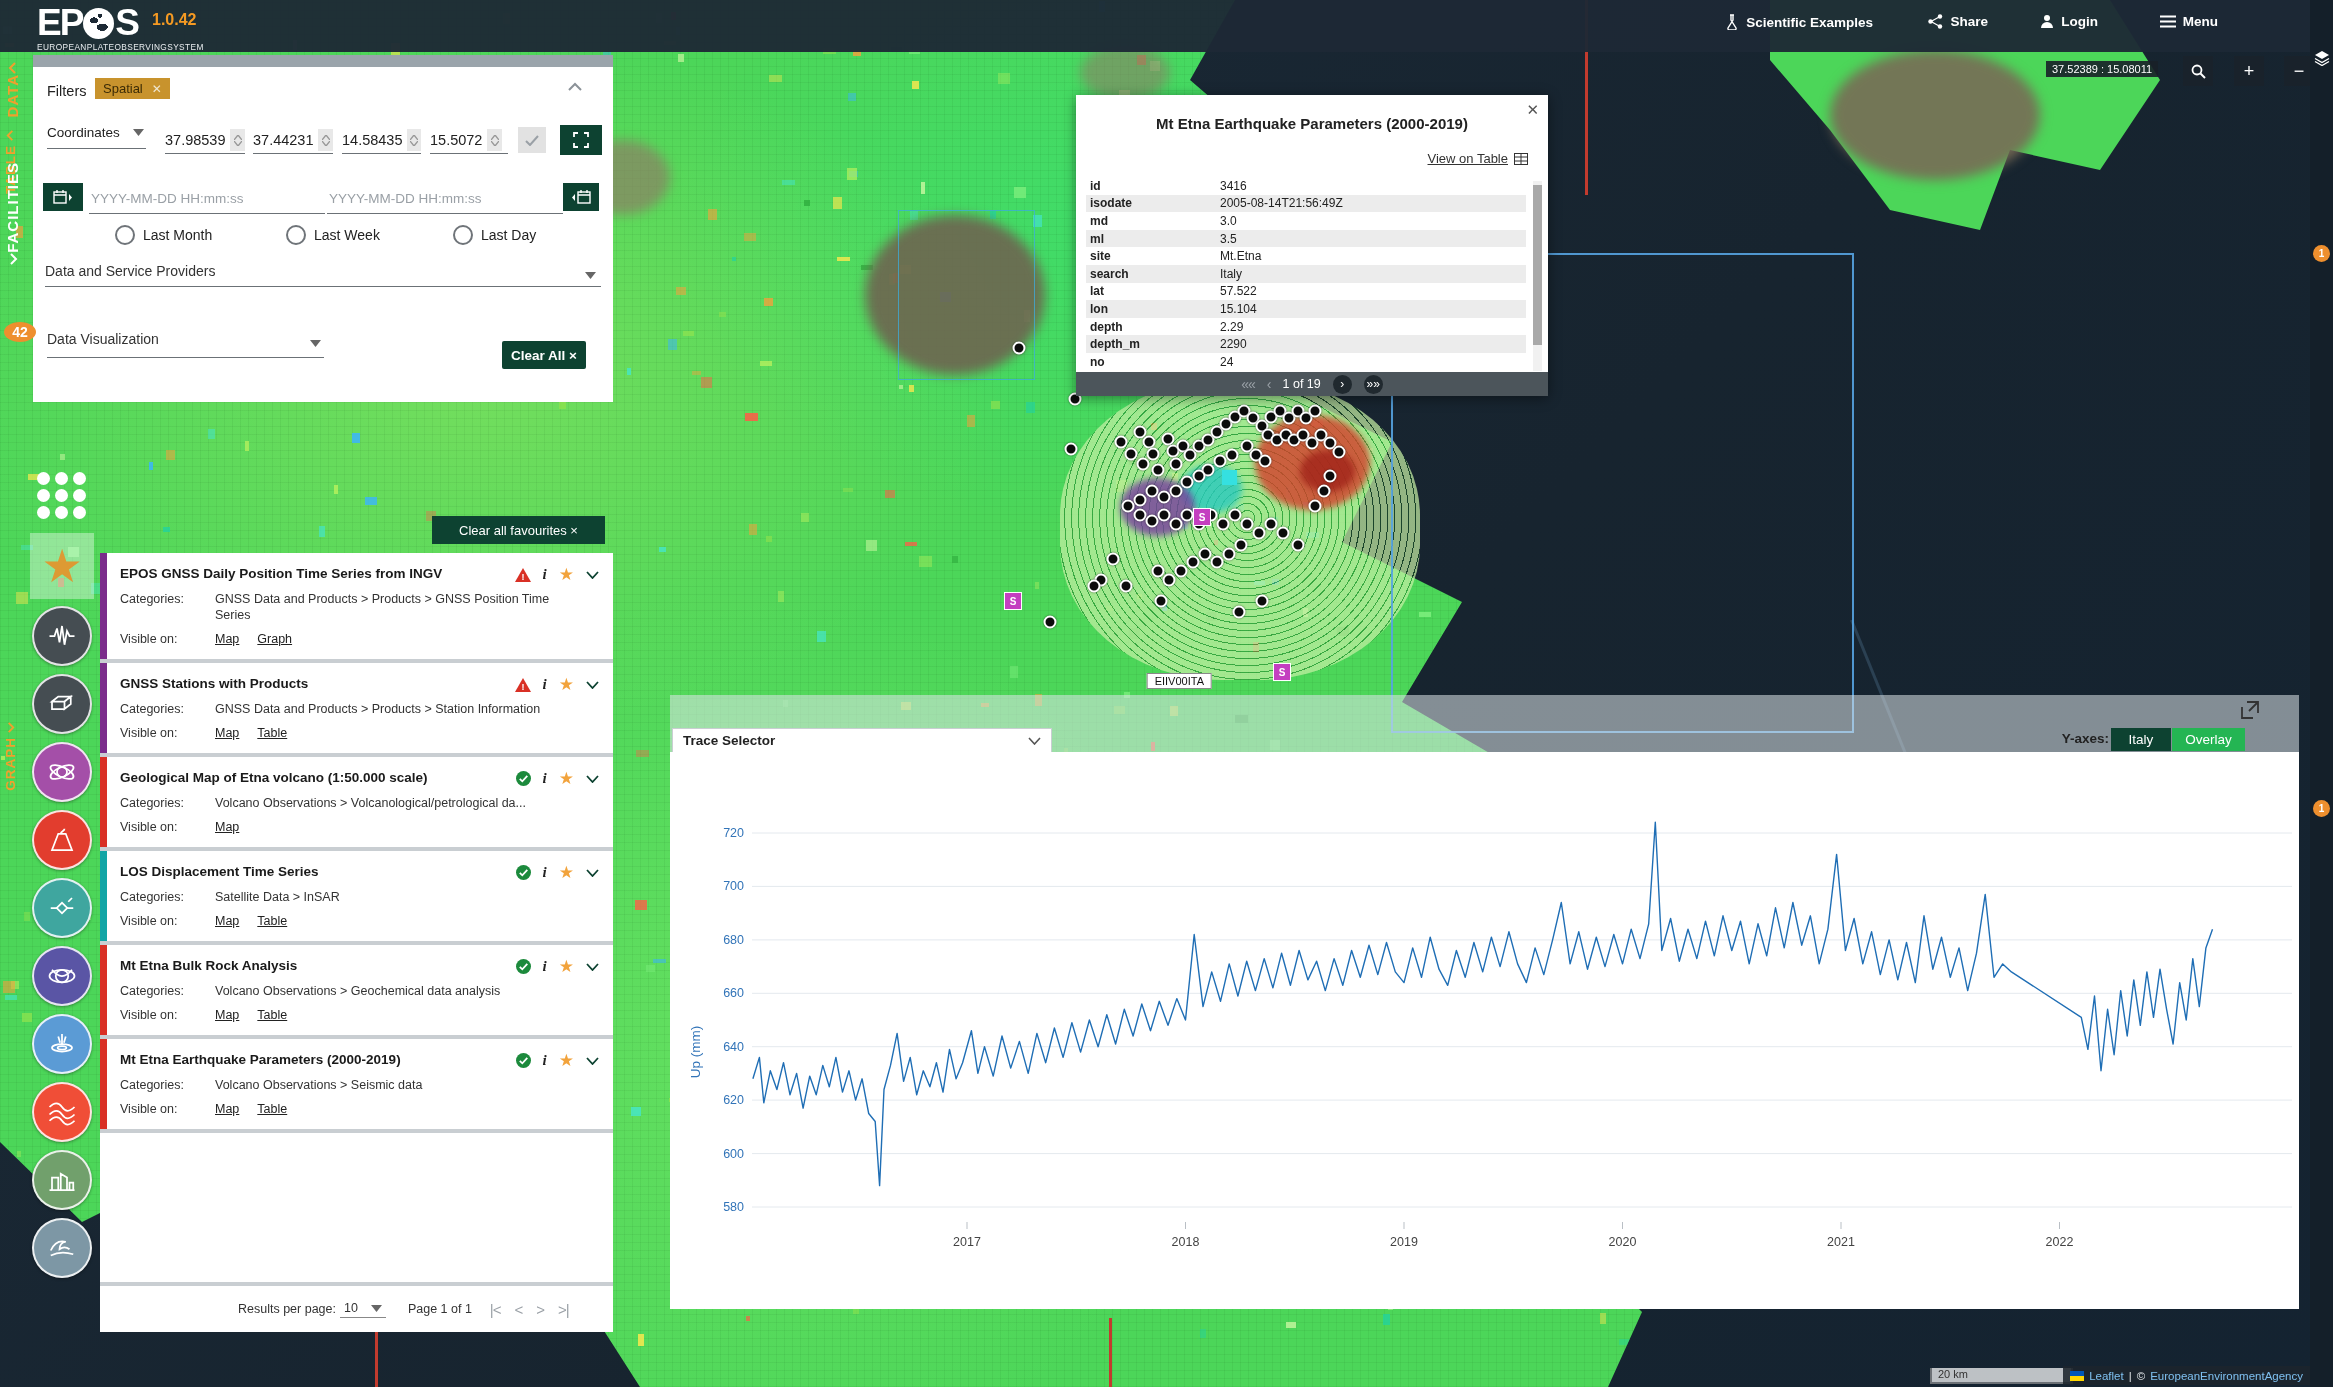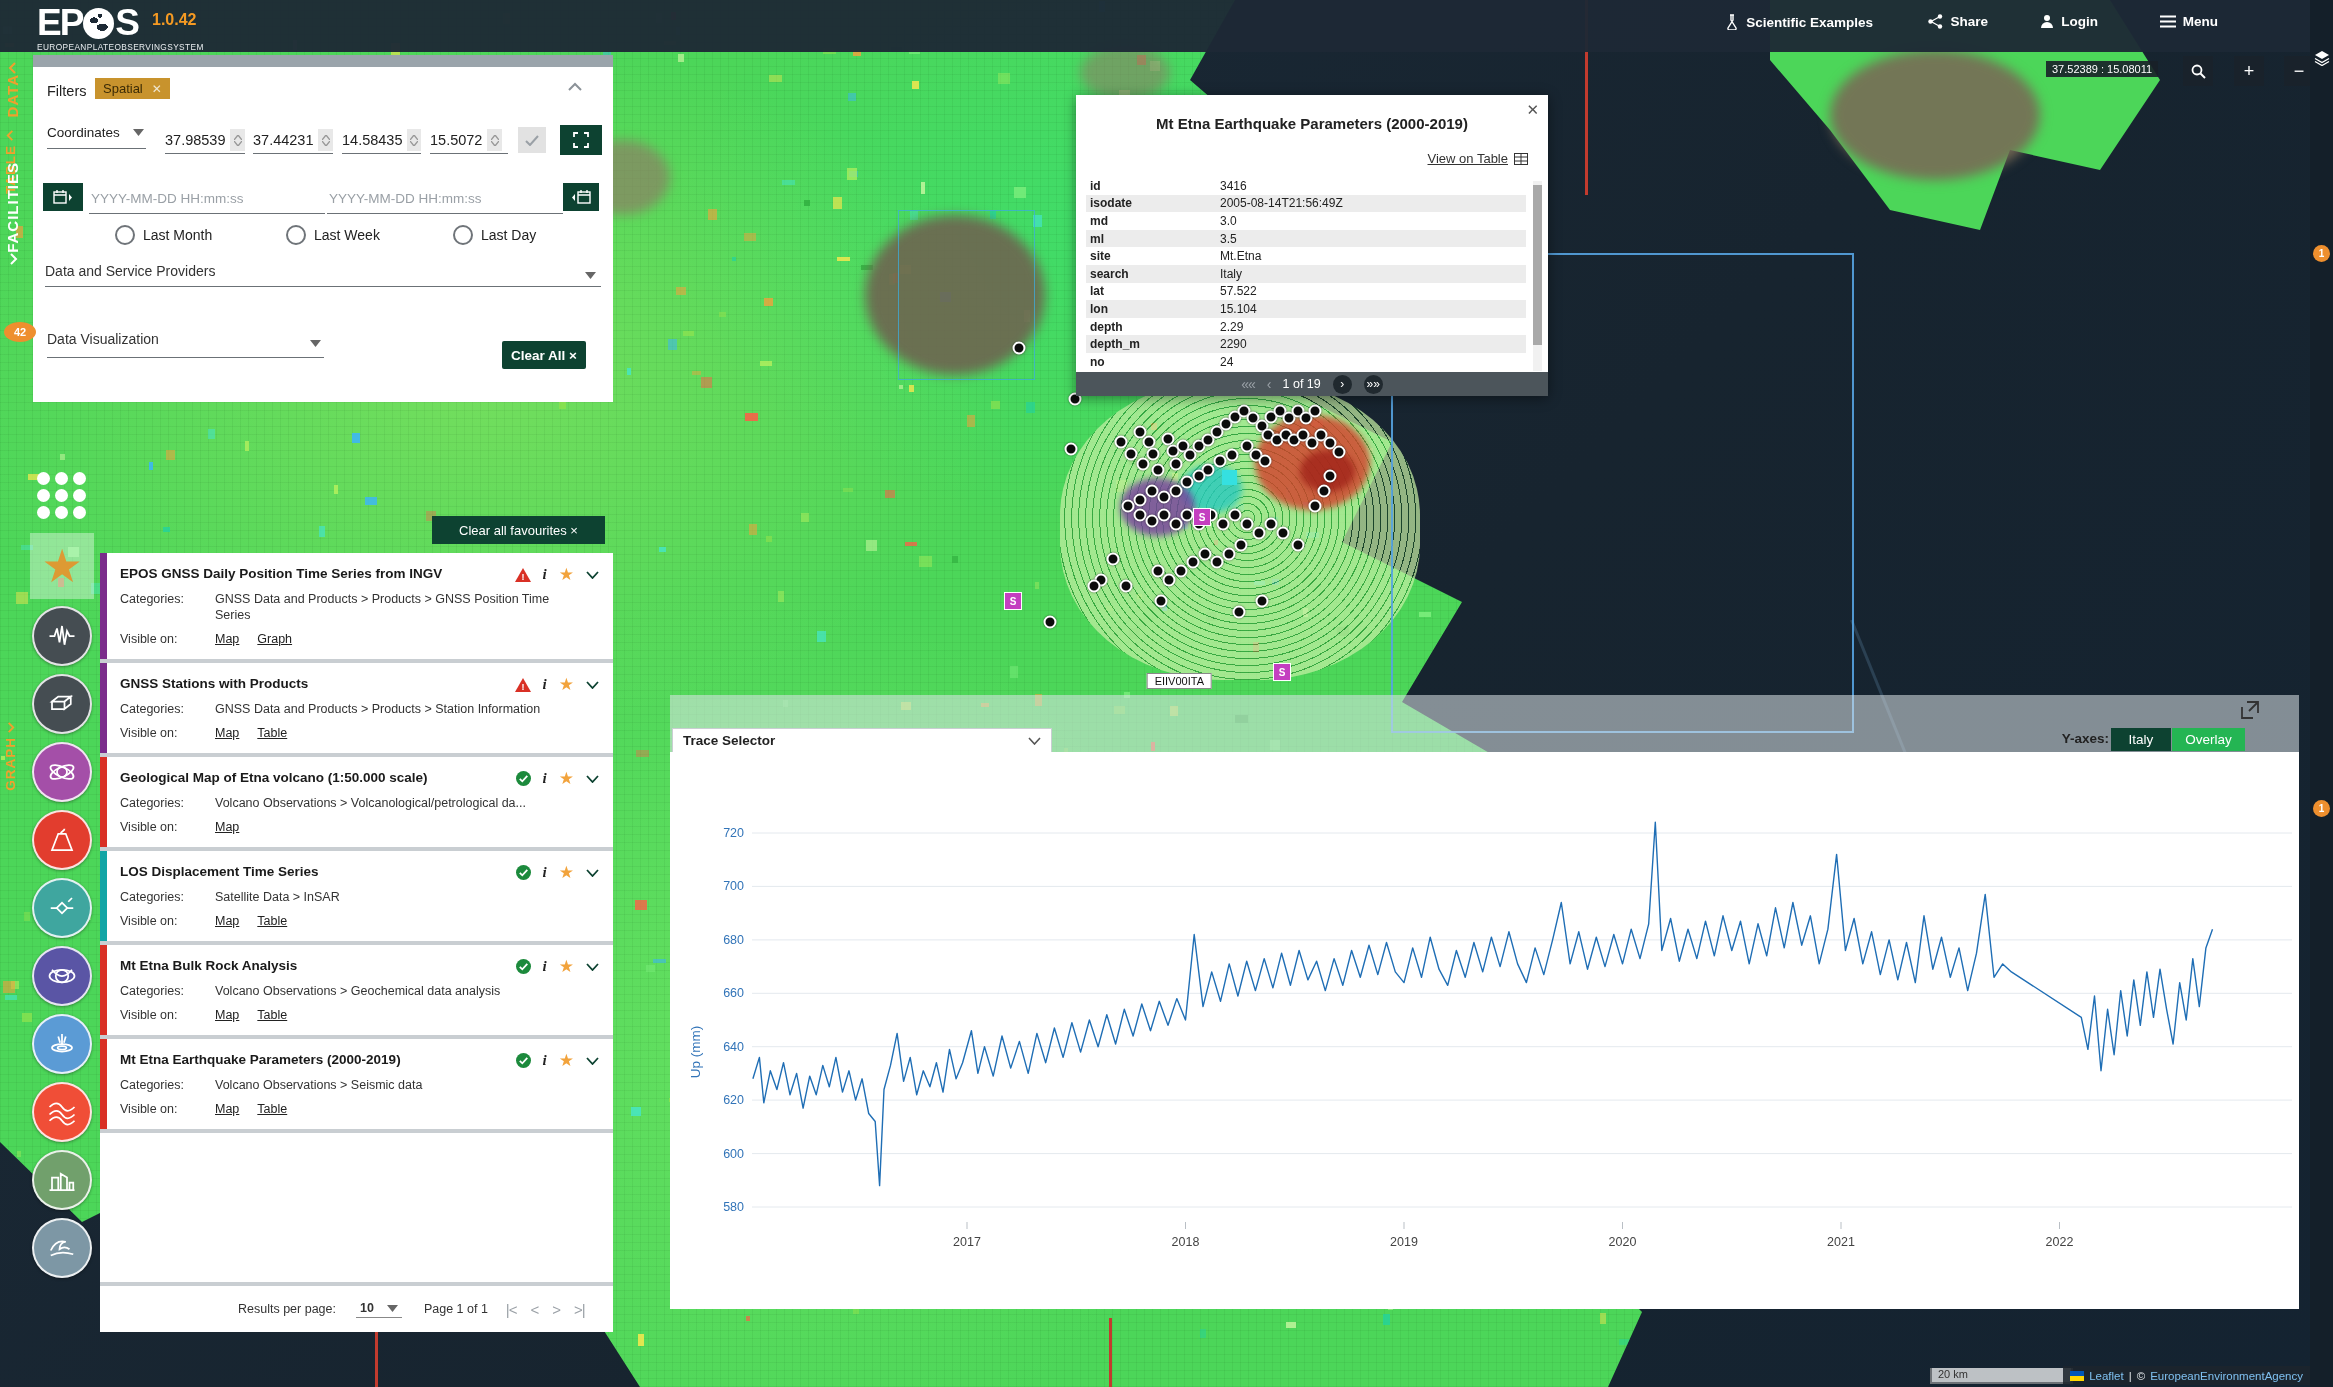--- a/index.html
+++ b/index.html
@@ -42,21 +42,21 @@
   #logo .o{width:31px;height:31px;border-radius:50%;background:#fff;margin:0 1px;position:relative;display:inline-block;
     background-image:radial-gradient(7px 5px at 35% 40%, #1d2935 60%, transparent 61%),radial-gradient(9px 6px at 62% 62%, #1d2935 60%, transparent 61%),radial-gradient(4px 3px at 55% 25%, #1d2935 60%, transparent 61%);}
   #logo-sub{font-size:8.3px;letter-spacing:.4px;color:#e8ecef;margin-top:0px;}
   #version{position:absolute;left:152px;top:11px;color:#f59a23;font-weight:bold;font-size:16px;}
   .navbtn{position:absolute;top:14px;display:flex;align-items:center;gap:7px;color:#fff;font-size:13.5px;font-weight:bold;cursor:pointer;}
   .navbtn svg{display:block;}
   
   .vtext{writing-mode:vertical-rl;transform:rotate(180deg);font-weight:bold;letter-spacing:1px;}
   #data-tab{position:absolute;left:4px;top:62px;color:#f0a02d;font-size:15px;z-index:45;display:flex;flex-direction:column;align-items:center;}
   #fac-tab{position:absolute;left:4px;top:162px;color:#fff;font-size:15px;z-index:45;display:flex;flex-direction:column;align-items:center;}
-  .railbadge{position:absolute;width:32px;height:20px;border-radius:50%;background:#ee8f2e;color:#fff;font-size:11px;
+  .railbadge{position:absolute;width:32px;height:20px;border-radius:50%;background:#ee8f2e;color:#fff;font-size:14px;
     display:flex;align-items:center;justify-content:center;z-index:45;font-weight:bold;}
   
   #search-panel{position:absolute;left:33px;top:55px;width:580px;z-index:42;}
   .gstrip{height:6px;background:#9aa4ab;}
   #card1{background:#fff;height:58px;position:relative;}
   #card1 input{position:absolute;left:18px;top:14px;width:520px;border:none;outline:none;font-size:15px;color:#333;
     font-family:"Liberation Sans",sans-serif;background:transparent;height:28px;}
   #card1 input::placeholder{color:#8c9297;}
   #card2{background:#fff;height:335px;position:relative;font-size:13.5px;color:#222;}
   #filters-label{position:absolute;left:14px;top:16px;font-size:14.5px;}
@@ -100,21 +100,21 @@
   .fav-title{font-size:13.5px;font-weight:bold;color:#1a1a1a;max-width:390px;line-height:17px;}
   .fav-icons{display:flex;gap:12px;align-items:center;margin-top:1px;}
   .i-ic{font-family:"Liberation Serif",serif;font-style:italic;font-weight:bold;font-size:15px;color:#222;}
   .st-ic{color:#f2a33c;font-size:17px;line-height:14px;}
   .fav-row{display:flex;font-size:12.5px;color:#333;margin-top:8px;line-height:16px;}
   .fav-row .lbl{width:95px;flex:none;}
   .fav-row .val{max-width:370px;}
   .fav-link{text-decoration:underline;color:#222;margin-right:18px;cursor:pointer;}
   #fav-filler{background:#fff;flex:1;}
   #fav-footer{background:#fff;height:46px;display:flex;align-items:center;font-size:12.5px;color:#333;padding:0 8px;}
-  #rpp-value{border-bottom:1px solid #888;padding:0 28px 2px 4px;position:relative;margin-left:20px;font-weight:bold;}
+  #rpp-value{border-bottom:1px solid #888;padding:0 28px 2px 4px;position:relative;margin-left:4px;}
   #rpp-value svg{position:absolute;right:4px;top:4px;}
   .pgico{color:#9aa0a6;font-size:15px;margin:0 7px;letter-spacing:-1px;}
   
   #popup{position:absolute;left:1076px;top:95px;width:472px;height:301px;background:#fff;z-index:35;
     box-shadow:0 2px 12px rgba(0,0,0,.45);}
   #popup-close{position:absolute;right:9px;top:6px;font-size:15px;color:#555;cursor:pointer;}
   #popup-title{position:absolute;left:0;right:0;top:20px;text-align:center;font-size:15px;font-weight:bold;color:#222;}
   #view-table{position:absolute;right:20px;top:56px;font-size:13px;color:#333;text-decoration:underline;cursor:pointer;display:flex;gap:6px;align-items:center;}
   #popup-table{position:absolute;left:10px;right:22px;top:82px;height:195px;overflow:hidden;}
   .prow{display:flex;height:17.6px;align-items:center;font-size:12px;color:#222;}

